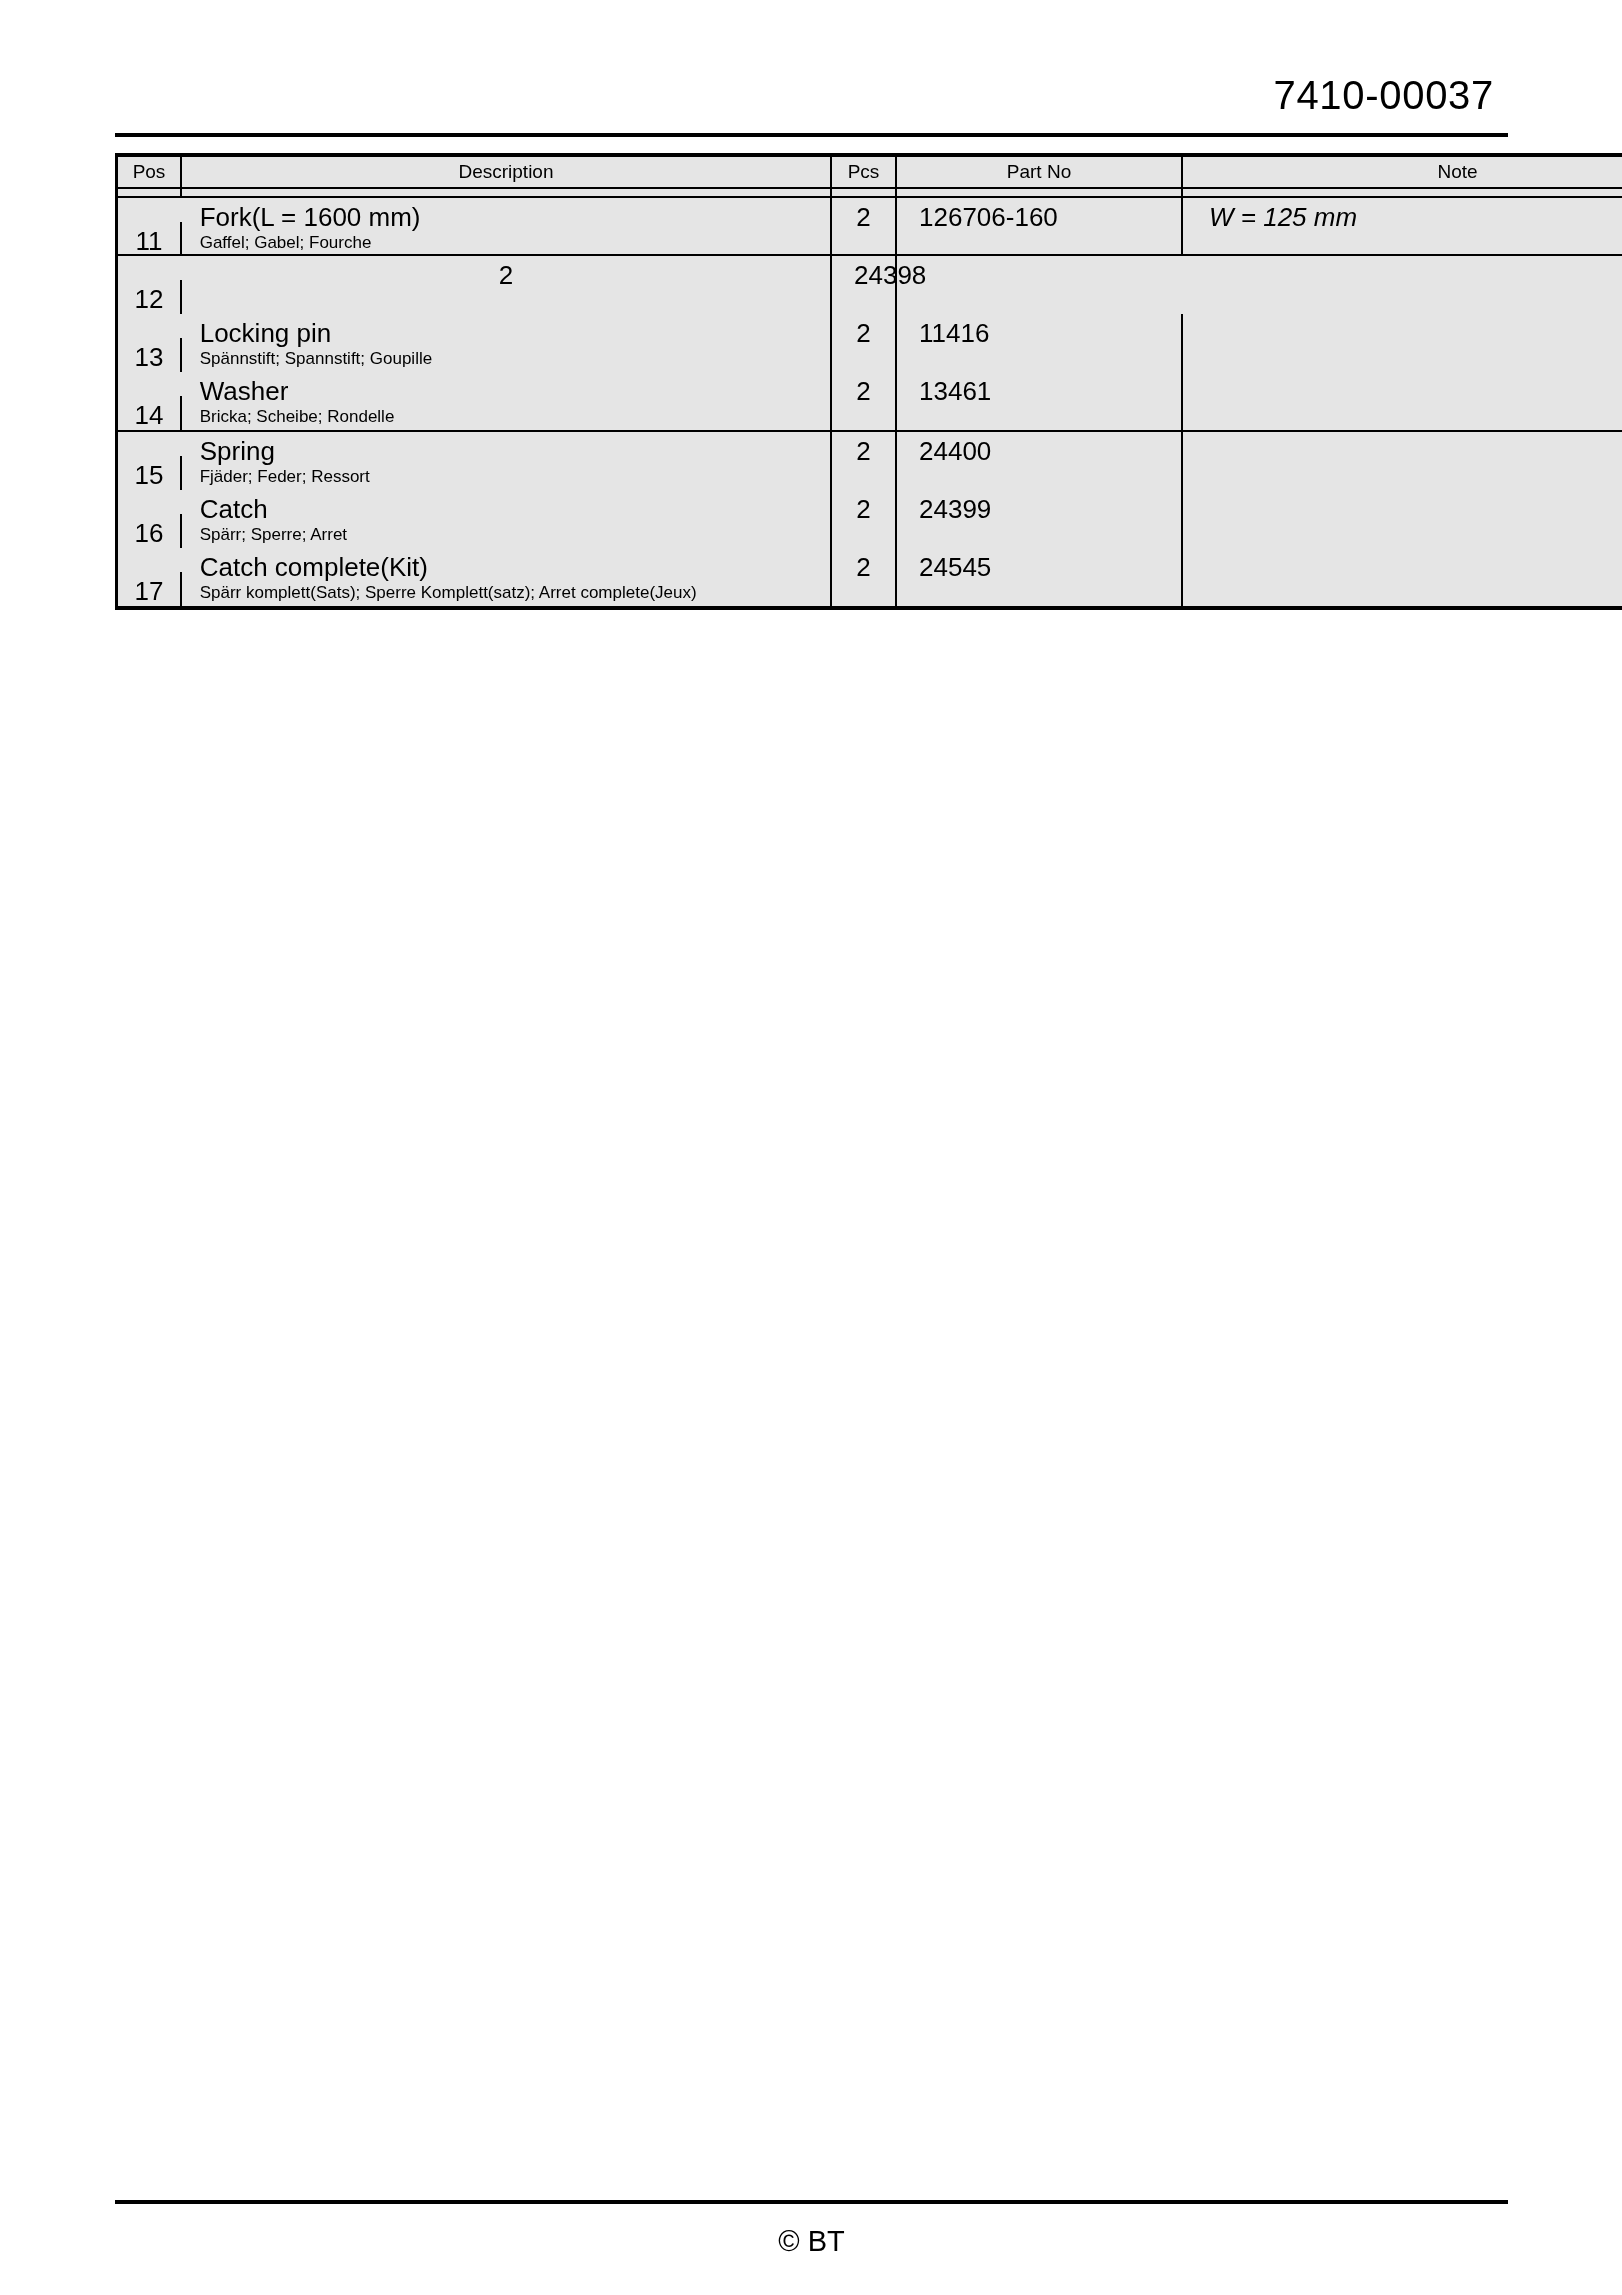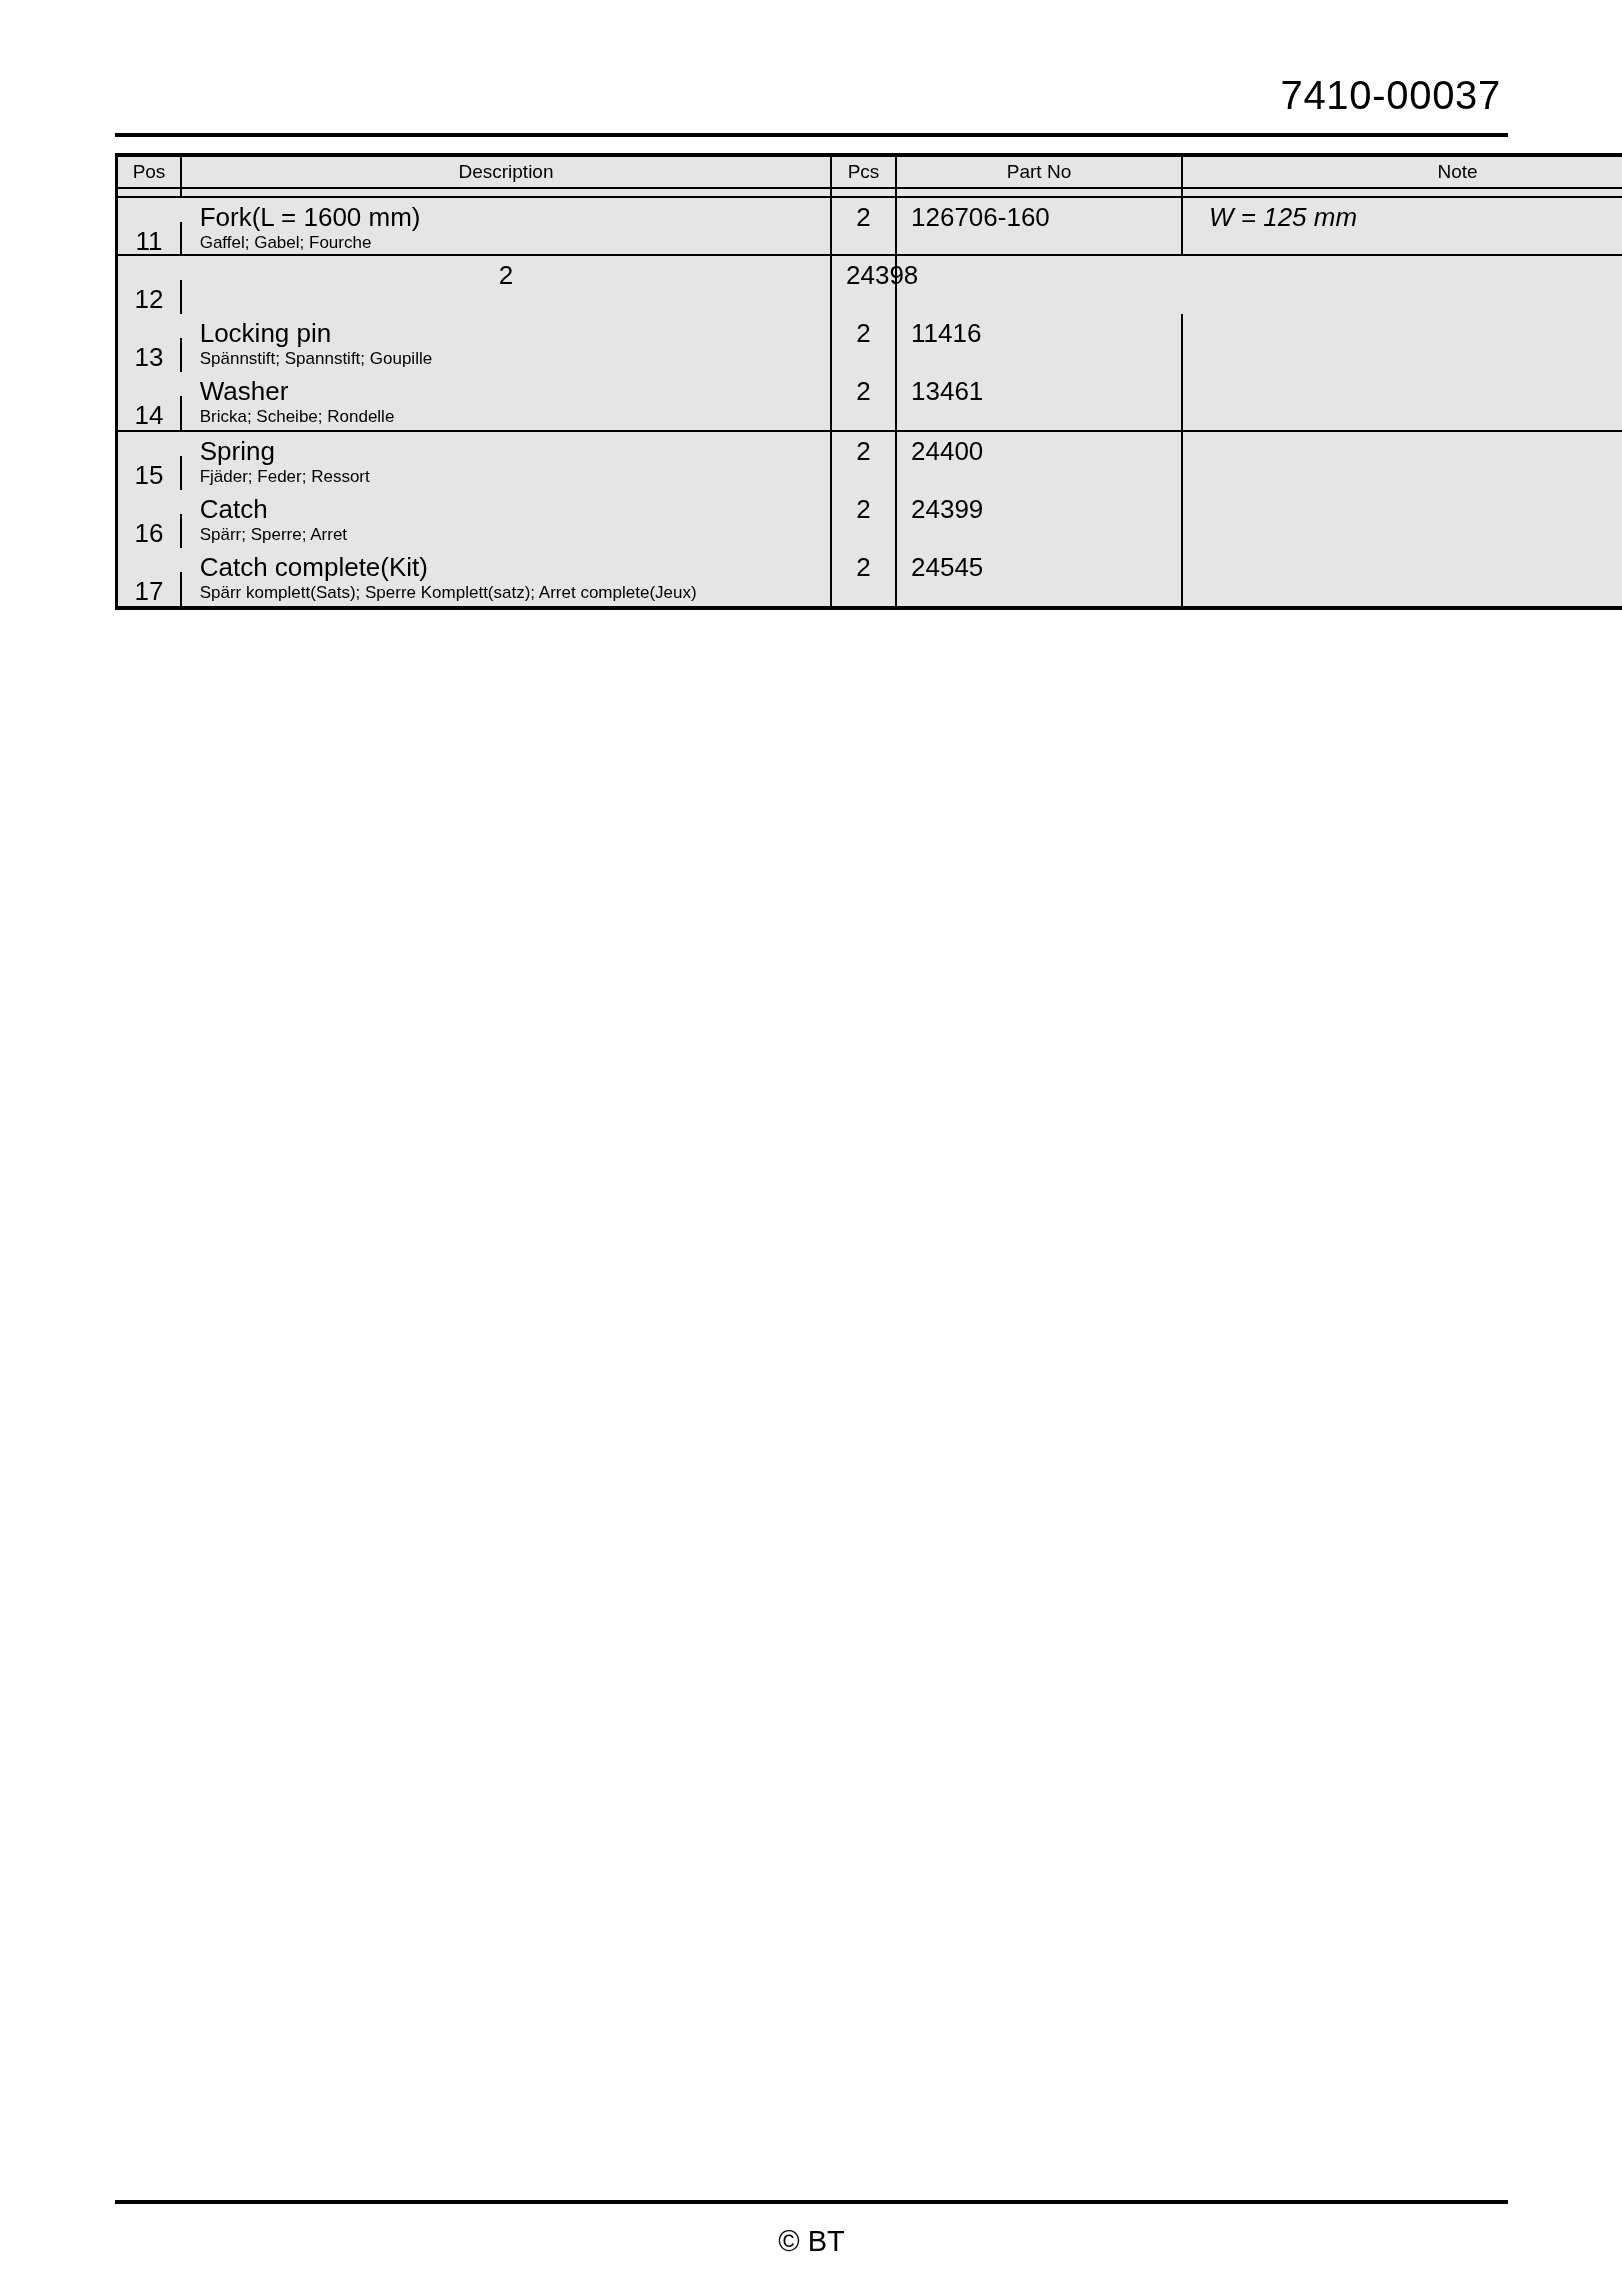--- a/index.html
+++ b/index.html
@@ -3,21 +3,21 @@
 <meta charset="utf-8">
 <style>
   * { margin:0; padding:0; box-sizing:border-box; }
   html,body { width:1622px; height:2295px; background:#ffffff; }
   body { position:relative; font-family:"Liberation Sans", sans-serif; color:#000; }
 
   .content { position:absolute; left:115px; width:1393px; }
 
   
   .page-header { top:0; height:156px; }
-  .doc-number { position:absolute; top:75px; right:7px; font-size:40px; line-height:1; letter-spacing:0.7px; }
+  .doc-number { position:absolute; top:75px; right:14px; font-size:40px; line-height:1; letter-spacing:0.7px; }
   .page-title { position:absolute; top:102px; left:0; right:0; text-align:center; font-size:27px; font-weight:bold; line-height:1; }
   .header-rule { position:absolute; top:133px; left:0; right:0; height:4.1px; background:#000; }
 
   
   .parts-table { position:absolute; top:153px; left:115px; width:1620px; border:3.4px solid #000; border-top-width:4.1px; border-bottom-width:4.1px; background:#e5e5e5; }
   .grid-row { display:grid; grid-template-columns:64px 650px 65px 286px 1fr; }
   .cell { border-right:2px solid #000; }
   .cell:last-child { border-right:none; }
 
   .thead { height:32px; border-bottom:2px solid #000; }
@@ -29,21 +29,21 @@
   .group + .group { border-top:2.7px solid #000; }
 
   .item { height:58px; }
   .group-1 .item { height:56px; }
   .item .cell { padding-top:4.1px; }
   .c-pos { text-align:center; font-size:26px; line-height:30px;margin-top:24px; }
   .c-desc { padding-left:17.7px; }
   .desc-main { font-size:26px; line-height:30px; white-space:nowrap; }
   .desc-sub { font-size:17px; line-height:22.5px; white-space:nowrap; }
   .c-pcs { text-align:center; font-size:26px; line-height:30px; }
-  .c-part { padding-left:14px; font-size:26px; line-height:30px; white-space:nowrap; }
+  .c-part { padding-left:22px; font-size:26px; line-height:30px; white-space:nowrap; }
   .c-note { padding-left:26px; font-size:26px; line-height:30px; white-space:nowrap;font-style:italic; }
 
   
   .page-footer { position:absolute; top:2200px; left:115px; width:1393px; }
   .footer-rule { height:4.1px; background:#000; }
   .footer-text { margin-top:22px; text-align:center; font-size:29px; line-height:1.1; }
 </style>
 </head>
 <body>
 

